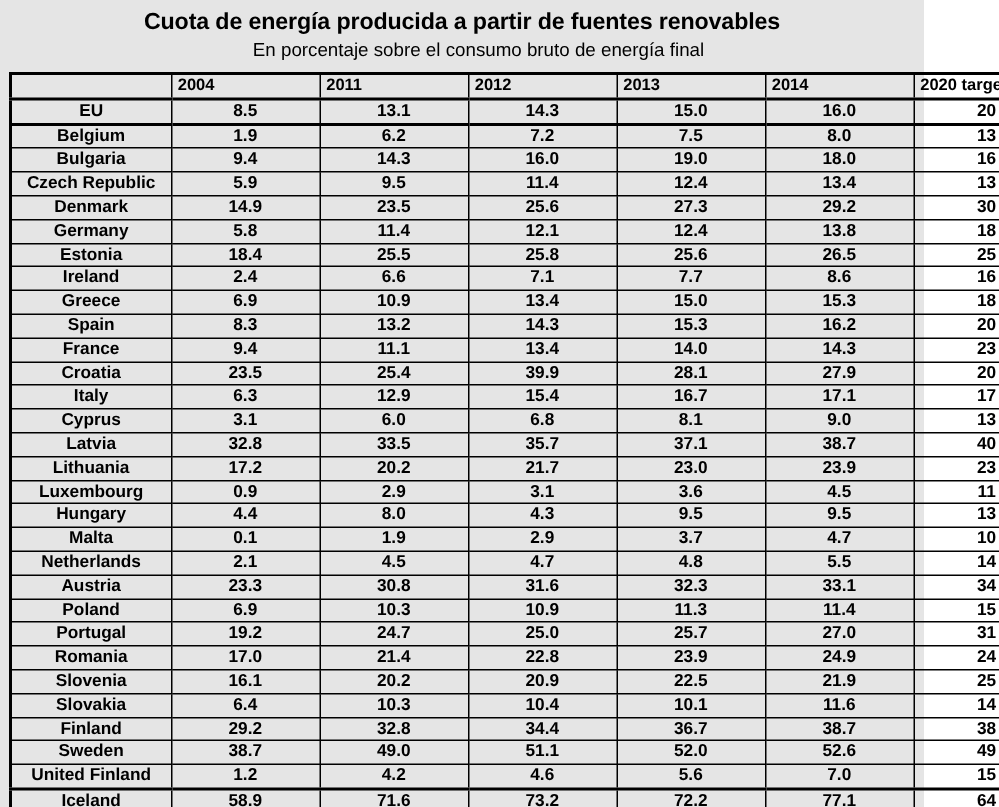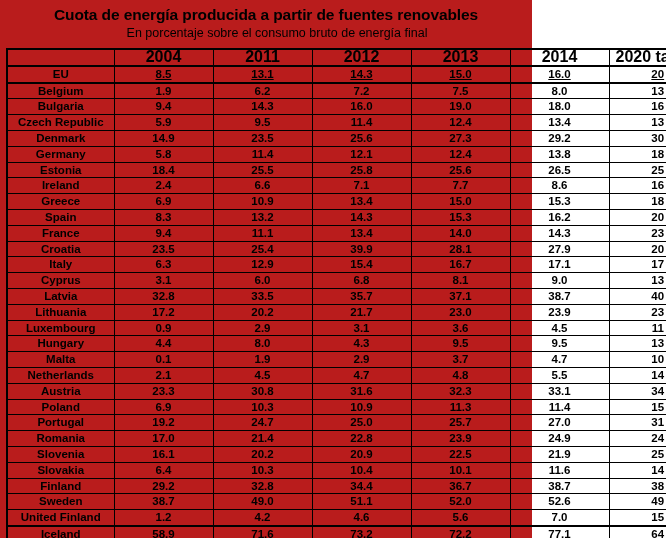--- a/index.html
+++ b/index.html
@@ -9,23 +9,23 @@
   }
   body {
     width: 666px;
     height: 538px;
     overflow: hidden;
     font-family: "Liberation Sans", sans-serif;
     color: #000000;
   }
   #page {
     position: relative;
-    width: 532px;
+    width: 616px;
     height: 538px;
-    background: #b91c1c;
+    background: #e5e5e5;
   }
   .titles {
     text-align: center;
     padding-top: 5px;
   }
   .main-title {
     font-size: 15.5px;
     font-weight: bold;
     letter-spacing: -0.1px;
     line-height: 19px;
@@ -56,22 +56,22 @@
   table.data td, table.data th {
     border: 1px solid #000000;
     height: 14.8px;
     padding: 0 4px;
     line-height: 14.8px;
     font-weight: bold;
     white-space: nowrap;
     overflow: hidden;
   }
   table.data th {
-    text-align: center;
-    font-size: 16px;
+    text-align: left;
+    font-size: 11px;
     margin-top: 36px;
   }
   td.country, th.country-head {
     text-align: center;
   }
   td.num {
     text-align: center;
     font-weight: normal;
   }
   
@@ -80,21 +80,20 @@
   }
   tr.header-row th {
     border-bottom: 2px solid #000000;
     border-top: none;
   }
   tr.eu-row td {
     border-bottom: 2px solid #000000;
   }
   tr.eu-row td.num {
     font-weight: bold;
-    text-decoration: underline;
   }
   tr.sep-above td {
     border-top: 2px solid #000000;
   }
   .first-col-cell { border-left: none; }
   .last-col-cell  { border-right: none; }
 </style>
 </head>
 <body>
 

